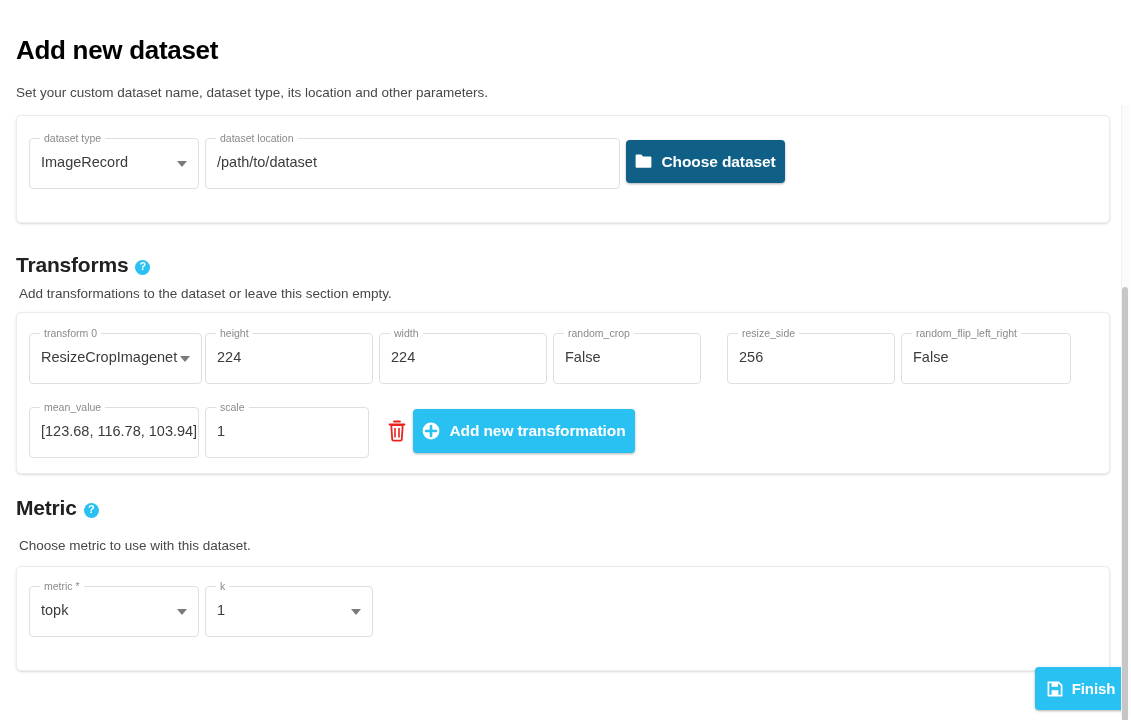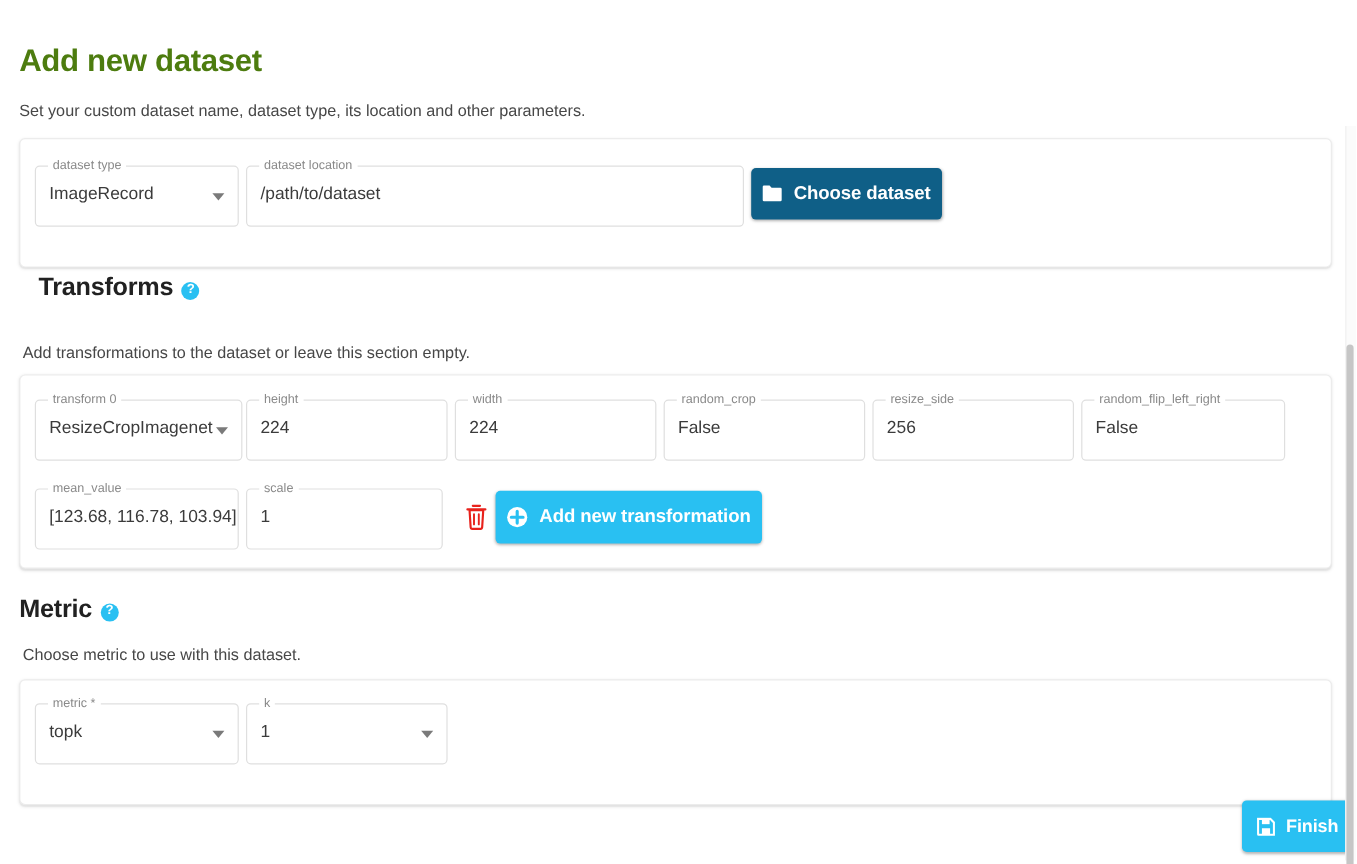--- a/index.html
+++ b/index.html
@@ -17,21 +17,21 @@
     background: #fff;
   }
 
   
   .page-title {
     position: absolute;
     left: 16px; top: 35px;
     font-size: 26px;
     font-weight: 600;
     letter-spacing: -0.3px;
-    color: #4d7c0f;
+    color: #000000;
   }
   .page-subtitle {
     position: absolute;
     left: 16px; top: 85px;
     font-size: 13.5px;
     color: #474747;
   }
 
   
   .card {
@@ -52,21 +52,21 @@
     position: absolute;
     left: 16px;
     display: flex;
     align-items: center;
     gap: 7px;
     font-size: 21px;
     font-weight: 600;
     color: #212121;
     letter-spacing: -0.2px;
   }
-  #head-transforms { top: 228px; margin-left: 16px; }
+  #head-transforms { top: 253px; }
   #head-metric { top: 496px; }
   .section-desc {
     position: absolute;
     left: 19px;
     font-size: 13.5px;
     color: #474747;
   }
   #desc-transforms { top: 286px; }
   #desc-metric { top: 538px; }
 
@@ -123,21 +123,21 @@
   .field.select { cursor: pointer; padding-left: 44px; }
 
   
   #f-dataset-type   { left: 29px;  top: 138px; width: 170px; }
   #f-dataset-loc    { left: 205px; top: 138px; width: 415px; }
 
   
   #f-transform0     { left: 29px;  top: 333px; width: 173px; }
   #f-height         { left: 205px; top: 333px; width: 168px; }
   #f-width          { left: 379px; top: 333px; width: 168px; }
-  #f-random-crop    { left: 553px; top: 333px; width: 168px; }
+  #f-random-crop    { left: 553px; top: 333px; width: 148px; }
   #f-resize-side    { left: 727px; top: 333px; width: 168px; }
   #f-flip           { left: 901px; top: 333px; width: 170px; text-align: right; }
   
   #f-mean-value     { left: 29px;  top: 407px; width: 170px; }
   #f-scale          { left: 205px; top: 407px; width: 164px; }
   
   #f-metric         { left: 29px;  top: 586px; width: 170px; }
   #f-k              { left: 205px; top: 586px; width: 168px; }
 
   

